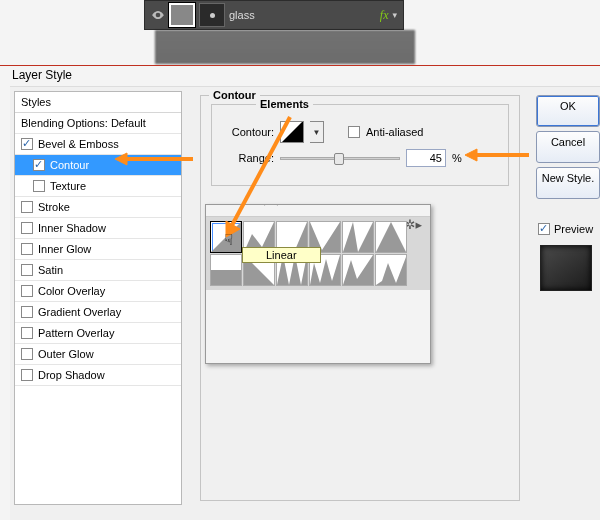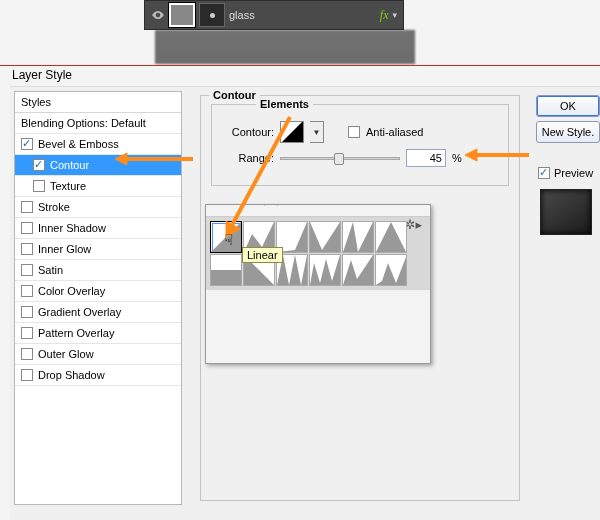--- a/index.html
+++ b/index.html
@@ -206,40 +206,40 @@
     position:relative;
     overflow:hidden;
   }
   .p-cell.sel { border:1px solid #000; box-shadow:0 0 0 1px #fff inset,0 0 0 2px #4a90ff inset;}
   .gear { position:absolute; top:12px; right:8px; font-size:13px; color:#555;}
   .tooltip {
     position:absolute;
     top:42px; left:36px;
     background:#ffffc8;
     border:1px solid #8a8a40;
-    padding:1px 4px;
+    padding:1px 23px;
     font-size:11px;
     z-index:5;
   }
   .cursor-hand {
     position:absolute;
     top:26px; left:18px;
     font-size:15px;
     z-index:5;
     color:#000;
   }
   
   .btn-col {
     position:absolute;
     top:8px; right:0;
     width:64px;
     display:flex; flex-direction:column; gap:4px;
   }
   .btn {
-    height:22px;
+    height:32px;
     border:1px solid #8a98b4;
     border-radius:3px;
     background:linear-gradient(#fdfdfd,#e6ecf6);
     font-size:11px;
     text-align:center;
     line-height:20px;
     overflow:hidden;
     white-space:nowrap;
   }
   .btn.primary { box-shadow:0 0 0 1px #3b76d6 inset; }
@@ -397,20 +397,21 @@
               <polygon fill="#999" points="0,30 6,26 12,8 20,28 30,2 30,30"></polygon>
             </svg></div>
       </div>
       <span class="cursor-hand">☟</span>
       <div class="tooltip">Linear</div>
     </div>
   </div>
 
   <div class="btn-col">
     <div class="btn primary">OK</div>
+    <div class="btn">Cancel</div>
     <div class="btn">New Style.</div>
     <div class="prev-line">
       <span class="chk on"></span>
       <span>Preview</span>
     </div>
     <div class="prev-swatch"></div>
   </div>
 
   <svg class="arrow-svg" style="top:62px;left:105px;" width="80" height="20">
     <line x1="78" y1="10" x2="8" y2="10" class="orange" stroke-width="4"></line>

